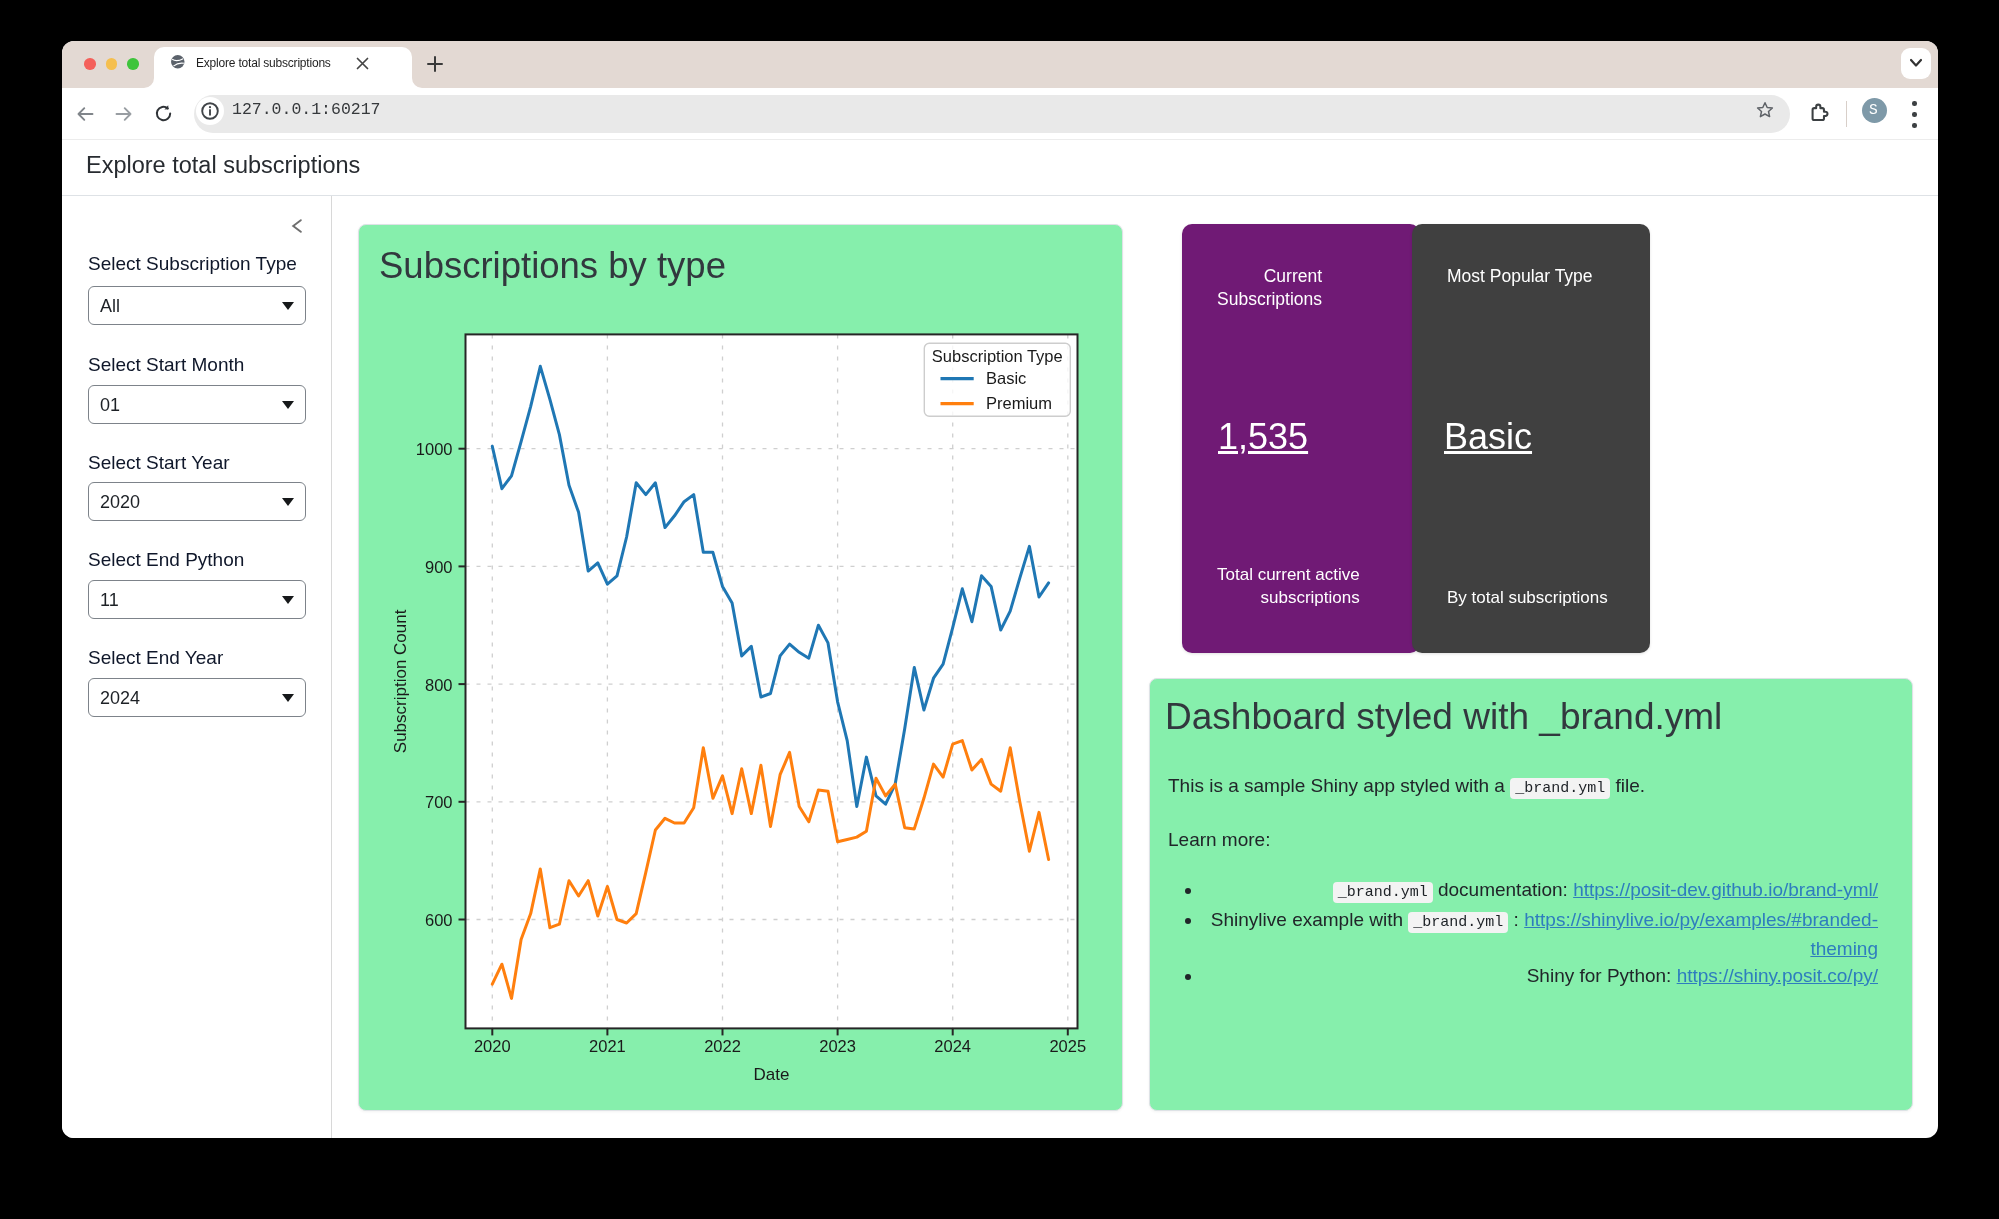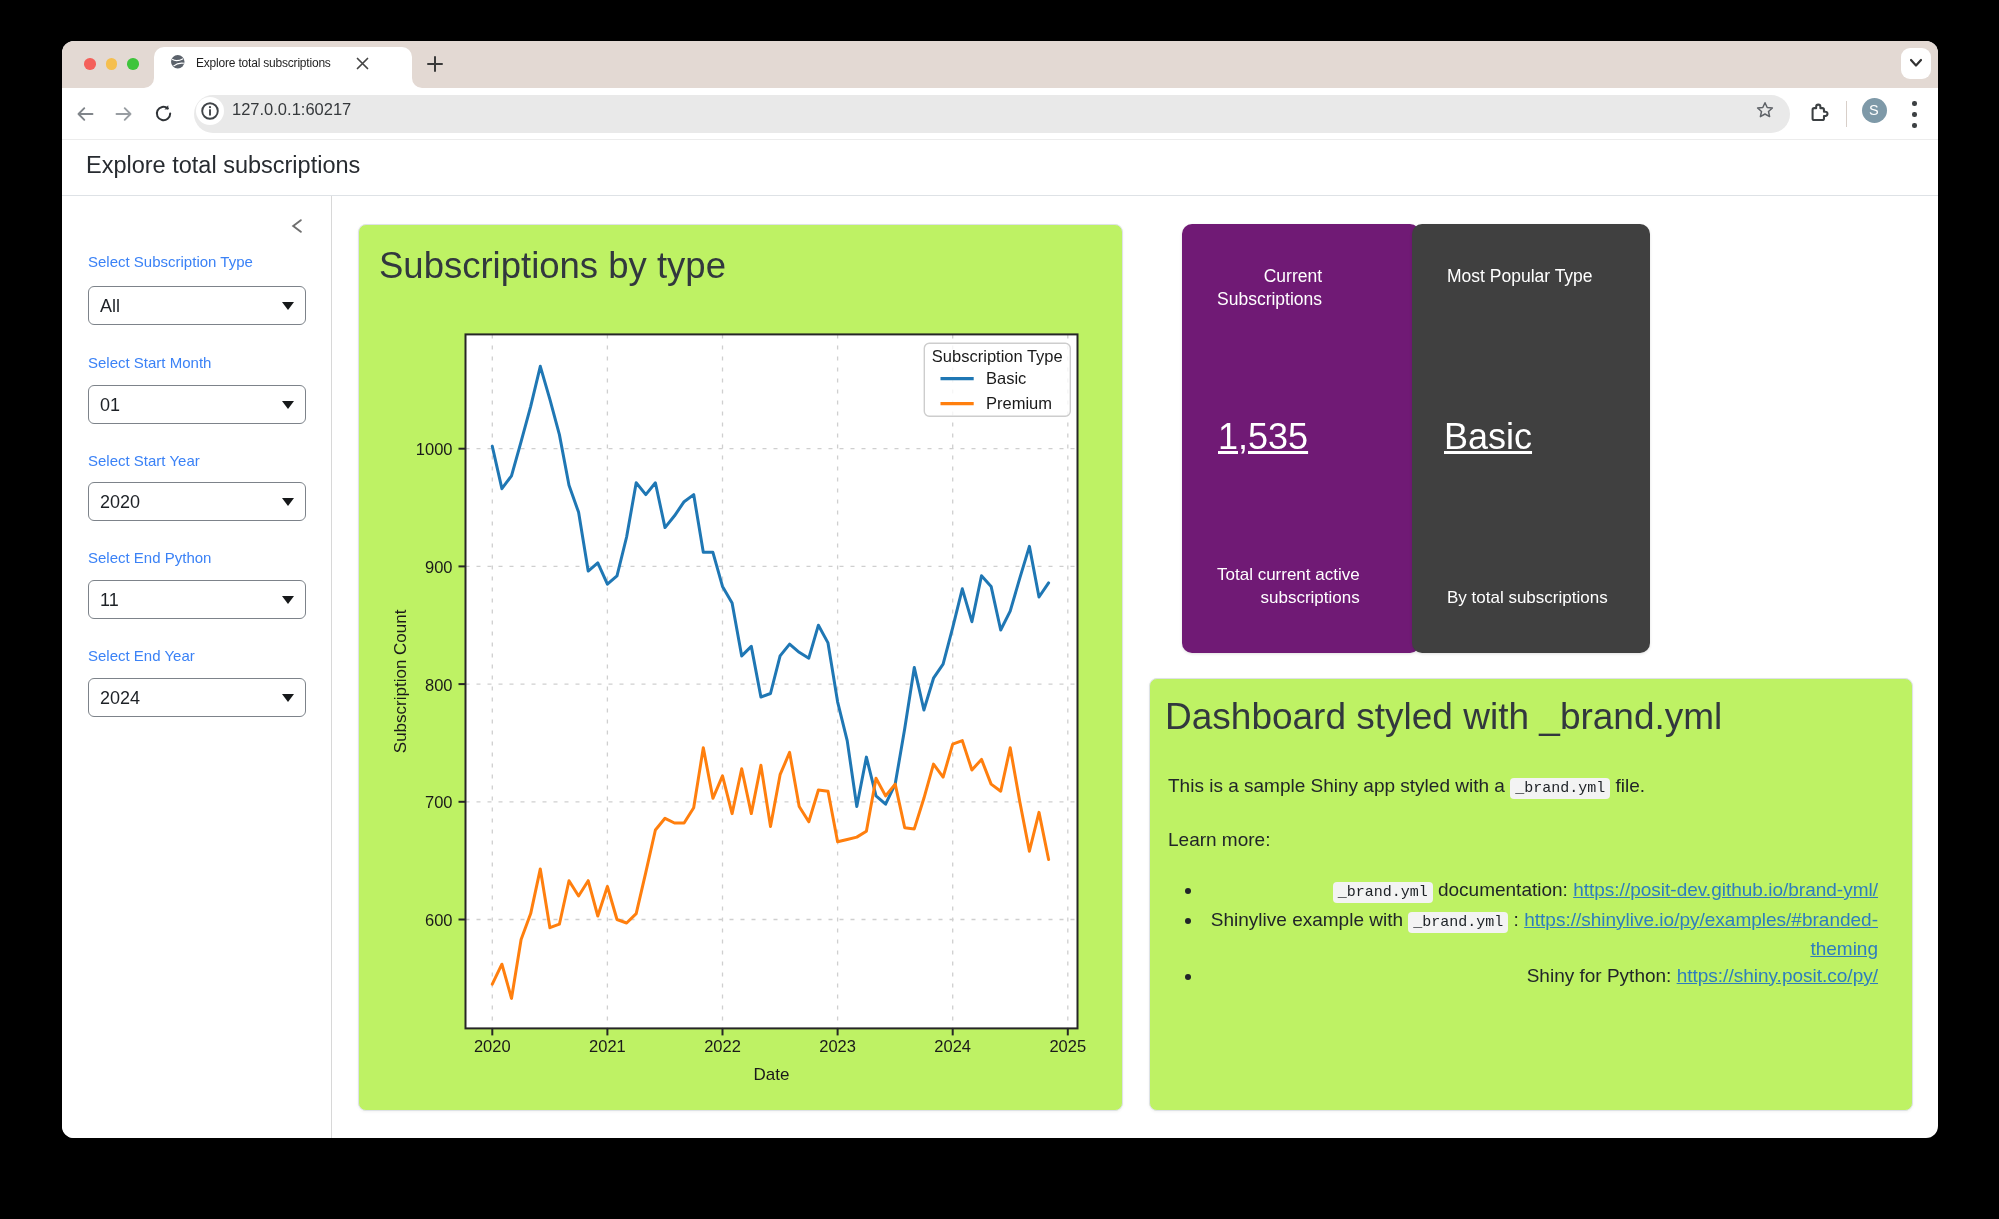--- a/index.html
+++ b/index.html
@@ -8,33 +8,33 @@
 #tabstrip { position:absolute; left:0; top:0; width:100%; height:47px; background:#e3d9d3; }
 .tl { position:absolute; top:17px; width:11.5px; height:11.5px; border-radius:50%; }
 #tab { position:absolute; left:92px; top:6px; width:258px; height:41px; background:#fff; border-radius:10px 10px 0 0; }
 #tab:before, #tab:after { content:""; position:absolute; bottom:0; width:10px; height:10px; background:#e3d9d3; }
 #tab:before { left:-10px; border-bottom-right-radius:10px; box-shadow:4px 4px 0 4px #fff; }
 #tab:after { right:-10px; border-bottom-left-radius:10px; box-shadow:-4px 4px 0 4px #fff; }
 #tabtitle { position:absolute; left:42px; top:9px; font-size:12px; color:#1f1f1f; letter-spacing:-0.2px; white-space:nowrap; }
 #newtab { position:absolute; left:427px; top:54px; width:16px; height:16px; }
 #chevbtn { position:absolute; right:7px; top:7px; width:30px; height:31px; background:#fff; border-radius:9px; }
 
-#toolbar { position:absolute; left:0; top:47px; width:100%; height:52px; background:#fff; border-bottom:1px solid #ececec; }
+#toolbar { position:absolute; left:0; top:47px; width:100%; height:52px; background:#fff; border-bottom:1px solid #ececec;font-family:Liberation Mono, monospace; }
 #urlpill { position:absolute; left:132px; top:7px; width:1596px; height:38px; border-radius:19px; background:#e9e9e9; }
 #urltext { position:absolute; left:38px; top:4.5px; font-size:16.5px; color:#36393c; }
 
 #appheader { position:absolute; left:0; top:99px; width:100%; height:56px; background:#fff; border-bottom:1px solid #dee2e6; }
 #appheader span { position:absolute; left:24px; top:12px; font-size:23.5px; color:#272b30; }
 #sidebar { position:absolute; left:0; top:155px; width:270px; bottom:0; background:#fff; border-right:1px solid #d8d8d8; }
-.sel-label { position:absolute; left:26px; font-size:15px; color:#3b82f6; }
+.sel-label { position:absolute; left:26px; font-size:19px; color:#0f172a; }
 .selbox { position:absolute; left:26px; width:218px; height:39px; border:1.5px solid #7d838a; border-radius:6px; background:#fff; }
 .selbox span { position:absolute; left:11px; top:9px; font-size:18px; color:#1d2126; }
 .selbox i { position:absolute; right:11px; top:15px; width:0; height:0; border-left:6px solid transparent; border-right:6px solid transparent; border-top:8.5px solid #16181a; }
 
-.card { position:absolute; background:#bef264; border:1px solid #dee2e6; border-radius:8px; box-shadow:0 1px 3px rgba(0,0,0,.05); }
+.card { position:absolute; background:#86efac; border:1px solid #dee2e6; border-radius:8px; box-shadow:0 1px 3px rgba(0,0,0,.05); }
 .vbox { position:absolute; top:183px; width:238px; height:429px; border-radius:10px; box-shadow:0 1px 3px rgba(0,0,0,.12); }
 .vb-title { position:absolute; left:35px; top:41px; font-size:17.5px; line-height:23px; }
 .vb-value { position:absolute; left:36px; top:192px; font-size:36px;text-decoration:underline; }
 .vb-cap { position:absolute; left:35px; top:339px; font-size:17px; line-height:23px; }
 a { color:#2e7dbe; }
 code { font-family:"Liberation Mono", monospace; font-size:15px; background:#f3f3f3; color:#1d2126; padding:2px 5px; border-radius:4px; }
 </style></head>
 <body>
 <div id="win">
   <div id="tabstrip">

